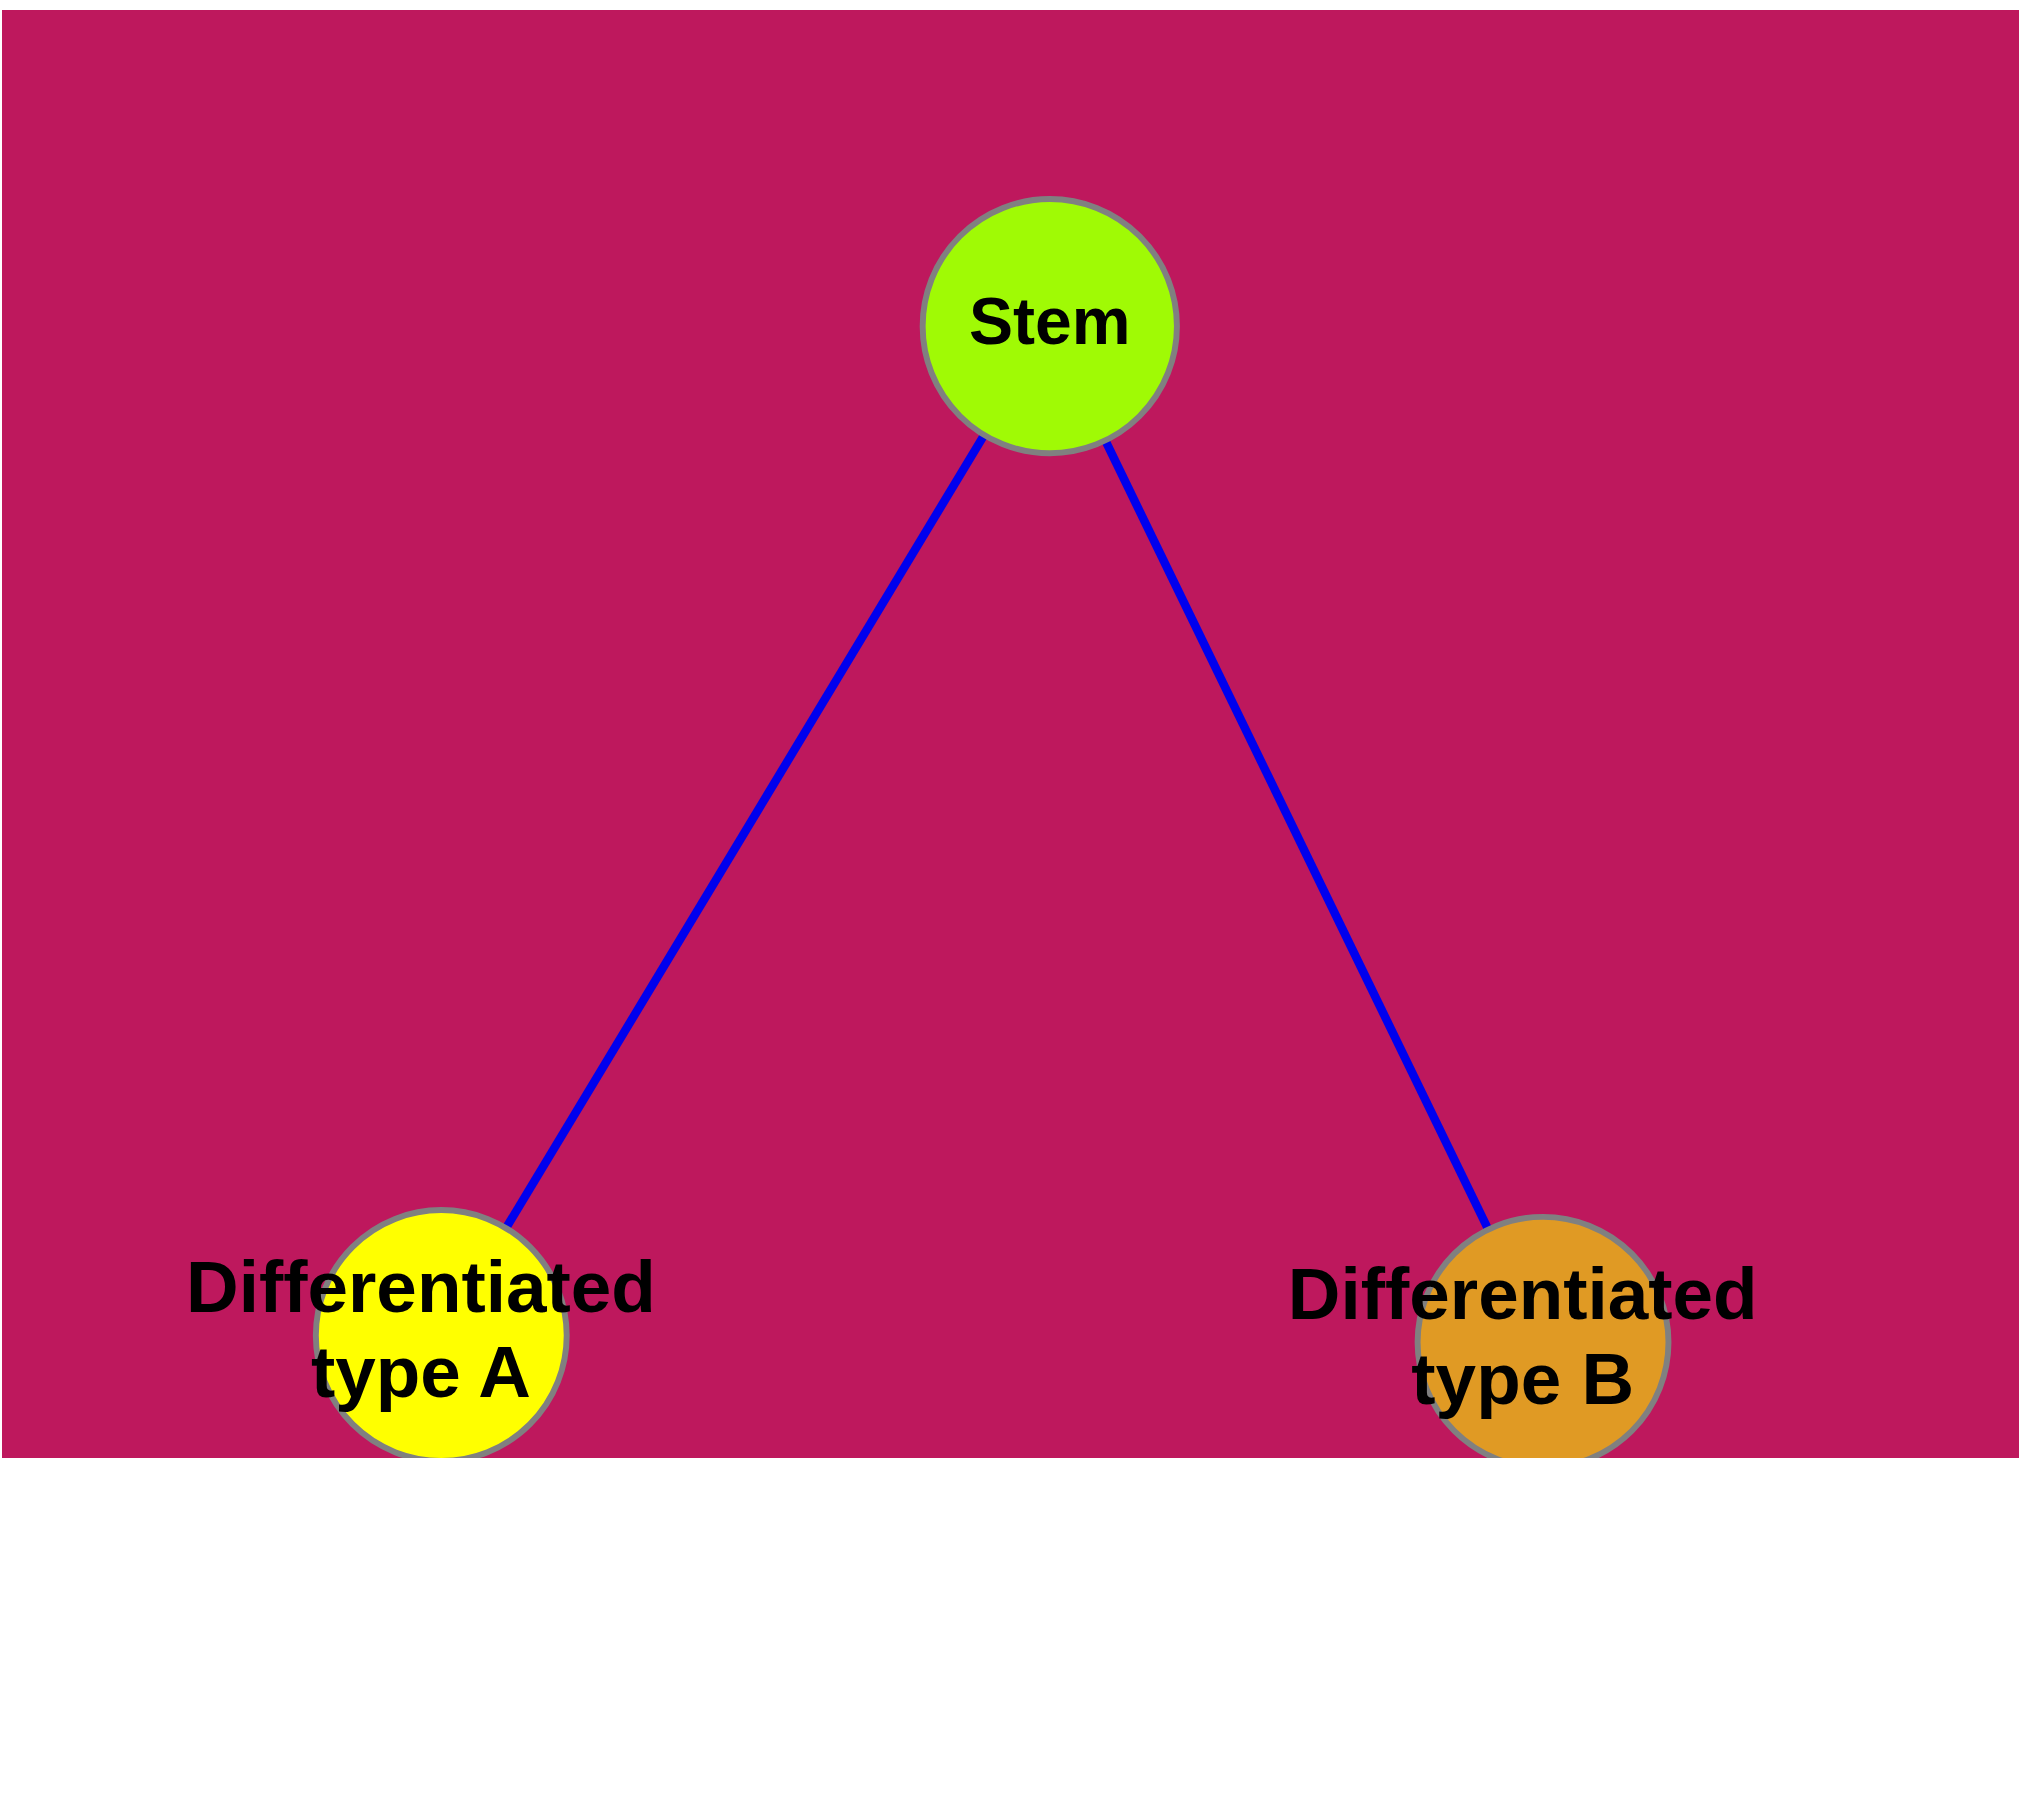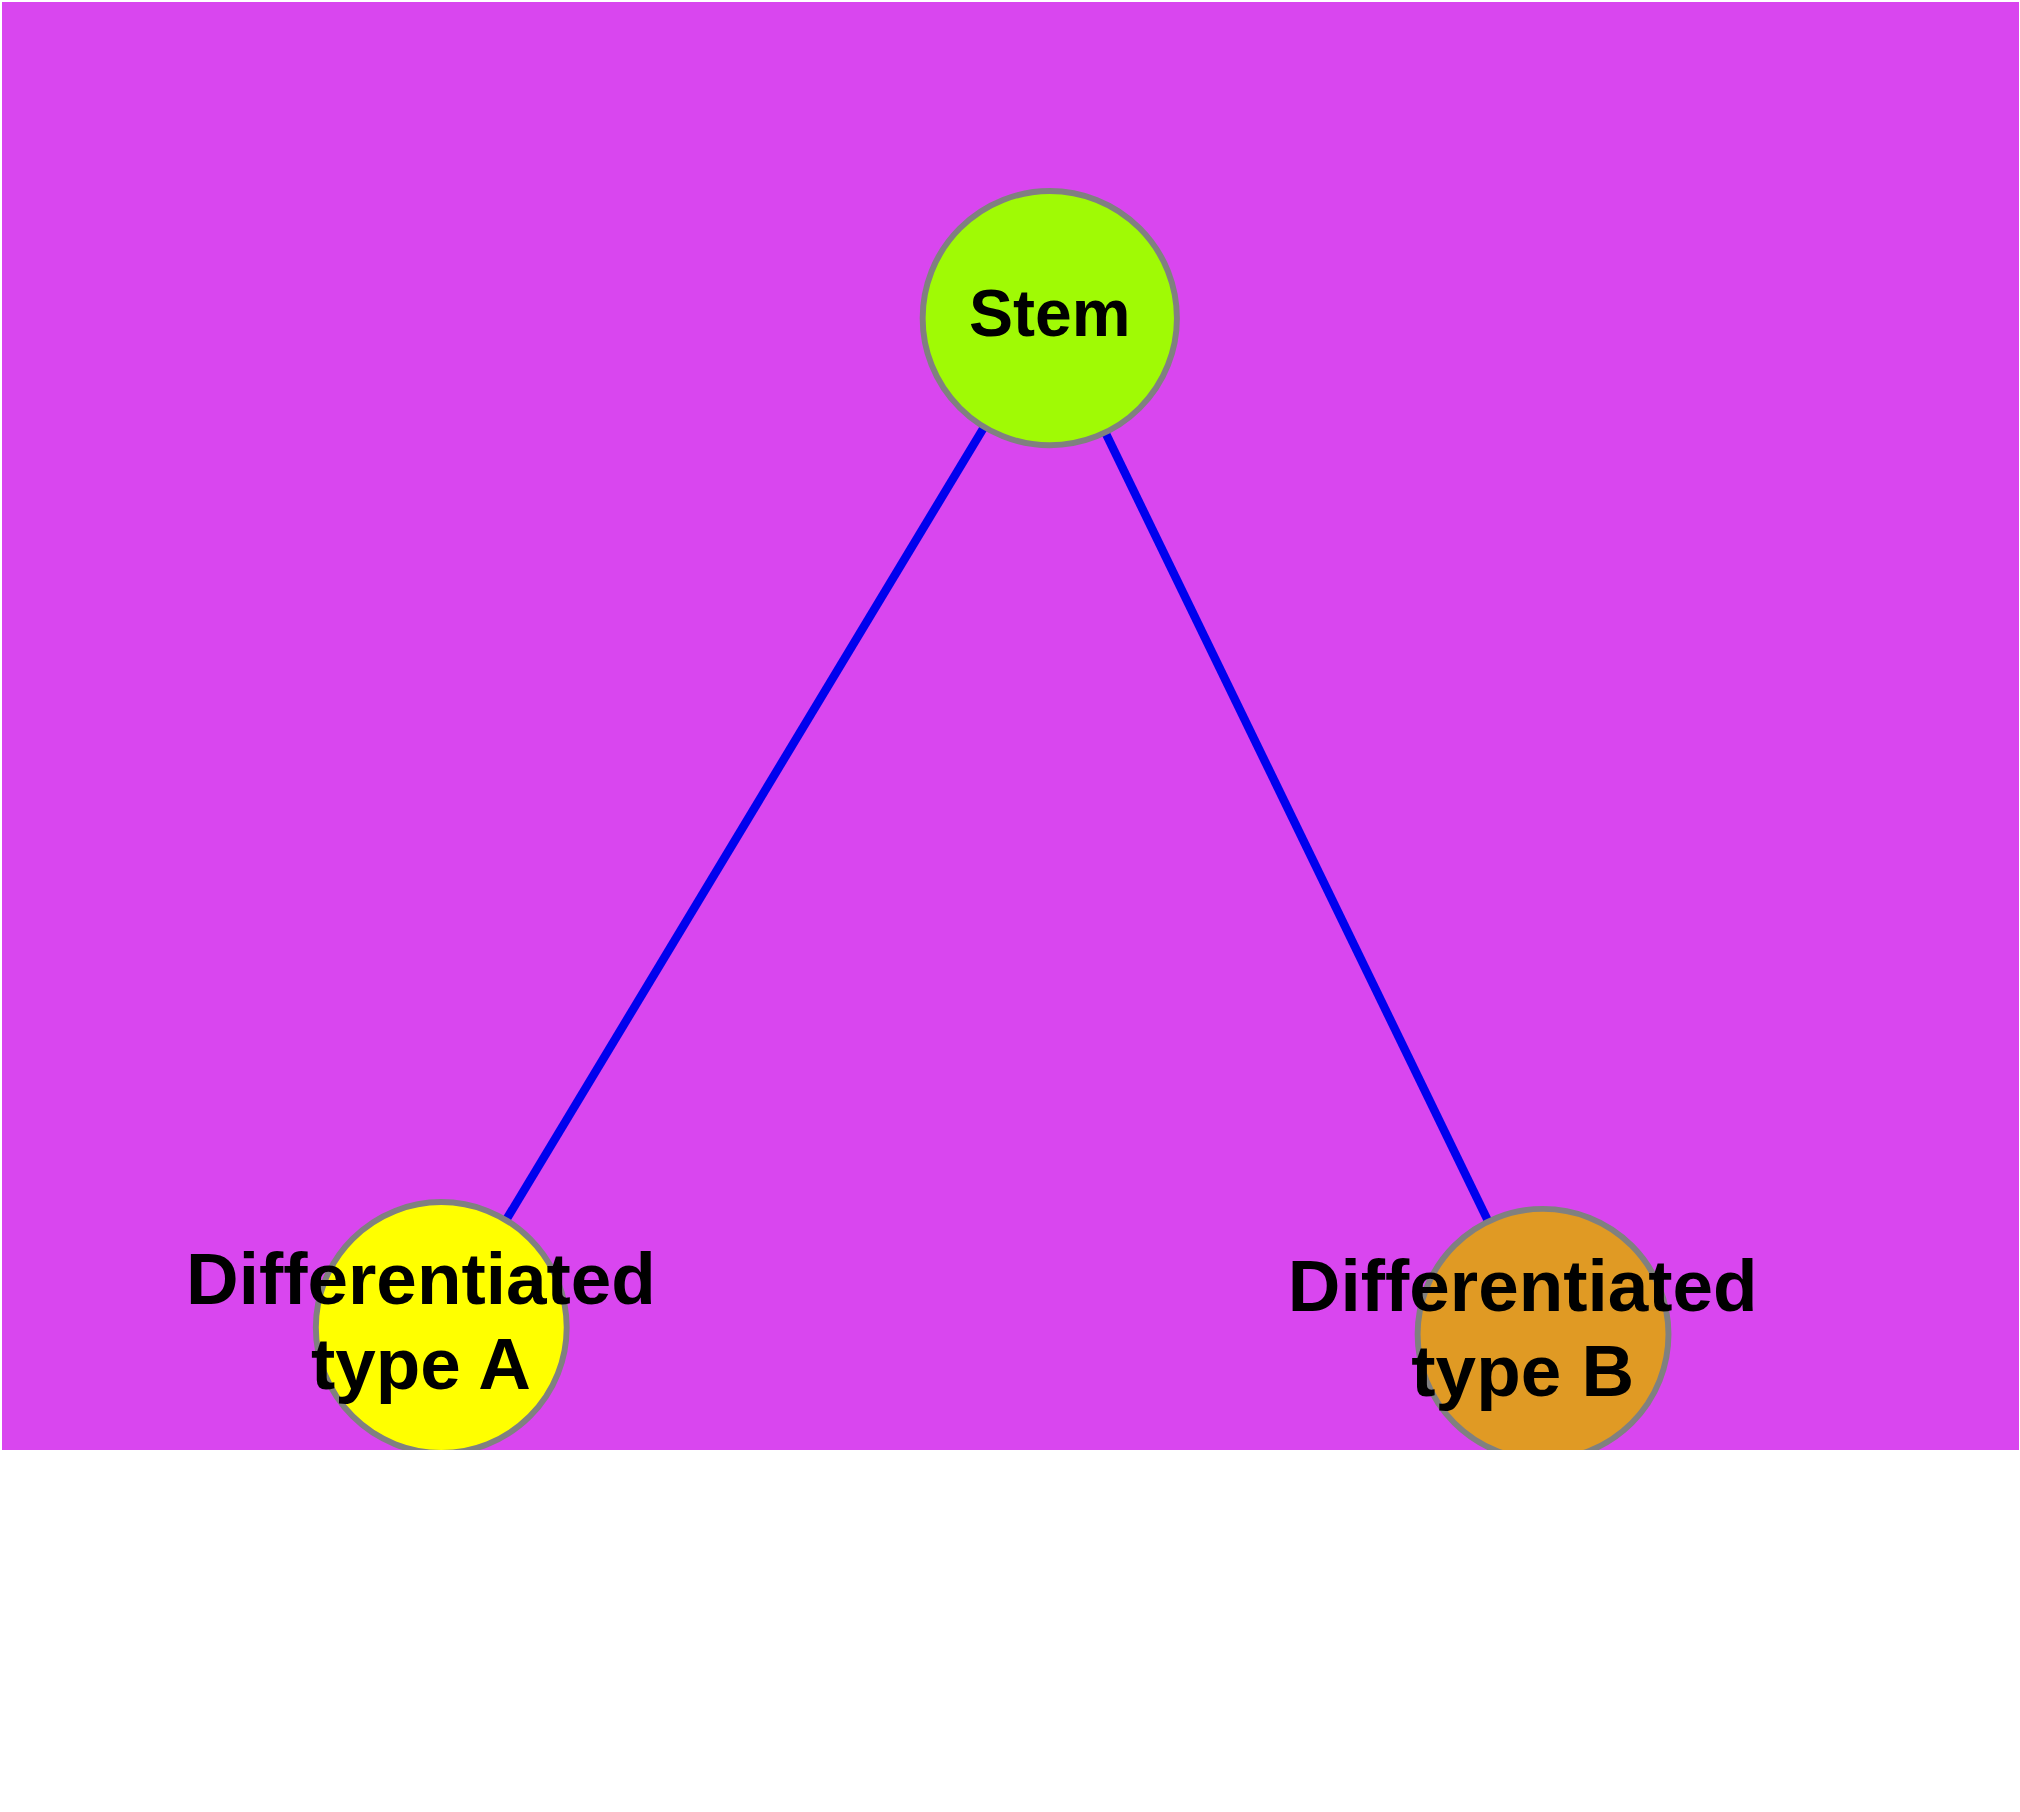--- a/index.html
+++ b/index.html
@@ -31,21 +31,21 @@
     font-weight: bold;
     fill: #000000;
     text-anchor: middle;
     dominant-baseline: middle;
     paint-order: normal;
   }
 </style>
 </head>
 <body>
 
-<div id="canvas" style="width: 2021px; height: 1452px; background: #d946ef; border-color: rgb(255, 255, 255);">
+<div id="canvas" style="width: 2021px; height: 1452px; background: #be185d; border-color: rgb(255, 255, 255); margin-top: 8px;">
   <svg id="graph-svg" viewBox="0 0 2384 2138" xmlns="http://www.w3.org/2000/svg">
     <g id="edges-layer">
         <line x1="1160.6213242066297" y1="498.0362156962452" x2="592.3460911934612" y2="1440.676609176306" stroke="#0000ee" stroke-width="10" stroke-linecap="butt"></line>
         <line x1="1299.7550552411947" y1="504.3441773783376" x2="1755.1183016799175" y2="1442.455057928215" stroke="#0000ee" stroke-width="10" stroke-linecap="butt"></line>
       </g>
     <g id="nodes-layer">
         <g>
           <circle cx="1236" cy="373" r="150" fill="#a0fa05" stroke="#808080" stroke-width="7"></circle>
         </g>
         <g>

